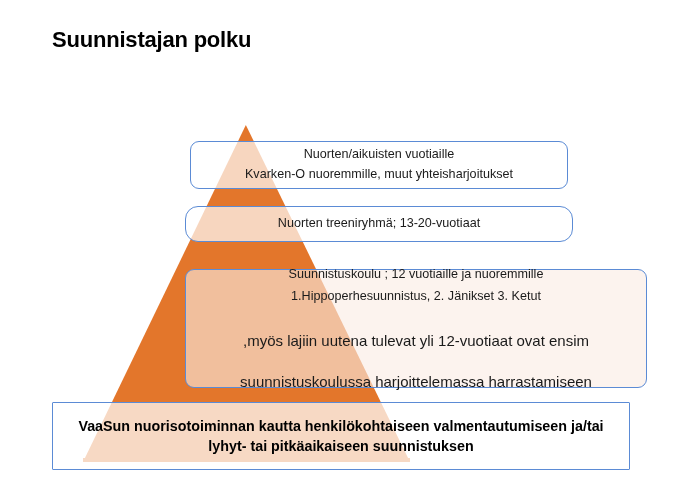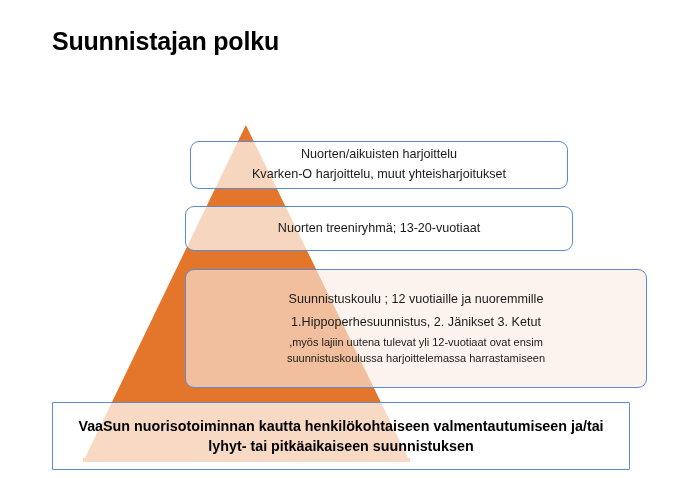--- a/index.html
+++ b/index.html
@@ -14,21 +14,21 @@
     position: relative;
     width: 679px;
     height: 478px;
     background: #ffffff;
     overflow: hidden;
   }
   #slide-title {
     position: absolute;
     left: 52px;
     top: 27px;
-    font-size: 25px;
+    font-size: 22px;
     font-weight: bold;
     color: #000000;
     letter-spacing: -0.2px;
     white-space: nowrap;
   }
   
   .pyramid {
     position: absolute;
     left: 83px;
     top: 125px;
@@ -73,37 +73,38 @@
     left: 190px;
     top: 141px;
     width: 378px;
     height: 48px;
     padding: 3px 8px;
   }
   #box-youth {
     left: 185px;
     top: 206px;
     width: 388px;
-    height: 45px;
+    height: 36px;
     padding: 3px 8px;
+    border-radius: 13px;
   }
   #box-school {
     left: 185px;
     top: 269px;
     width: 462px;
     height: 119px;
     padding: 8px 14px;
   }
   #box-school .box-line {
     margin-bottom: 3px;
   }
   #box-school .para {
-    font-size: 11px;
+    font-size: 15px;
     line-height: 1.42;
-    margin-top: 0;
+    margin-top: 20px;
     margin-bottom: 0;
   }
   #banner {
     left: 52px;
     top: 402px;
     width: 578px;
     height: 68px;
     padding: 4px 12px;
     background: rgba(255, 255, 255, 0.72);
     border-radius: 1px;
@@ -119,22 +120,22 @@
 <body>
 
 <div id="slide">
 
   <div id="slide-title">Suunnistajan polku</div>
 
   <div class="pyramid"></div>
   <div class="pyramid-base-line"></div>
 
   <div class="box box-white" id="box-top">
-    <div class="box-line">Nuorten/aikuisten harjoittelu</div>
-    <div class="box-line">Kvarken-O harjoittelu, muut yhteisharjoitukset</div>
+    <div class="box-line">Nuorten/aikuisten vuotiaille</div>
+    <div class="box-line">Kvarken-O nuoremmille, muut yhteisharjoitukset</div>
   </div>
 
   <div class="box box-white" id="box-youth">
     <div class="box-line">Nuorten treeniryhmä; 13-20-vuotiaat</div>
   </div>
 
   <div class="box" id="box-school">
     <div class="box-line">Suunnistuskoulu ; 12 vuotiaille ja nuoremmille</div>
     <div class="box-line">1.Hippoperhesuunnistus, 2. Jänikset 3. Ketut</div>
     <div class="box-line para">,myös lajiin uutena tulevat yli 12-vuotiaat ovat ensim</div>

